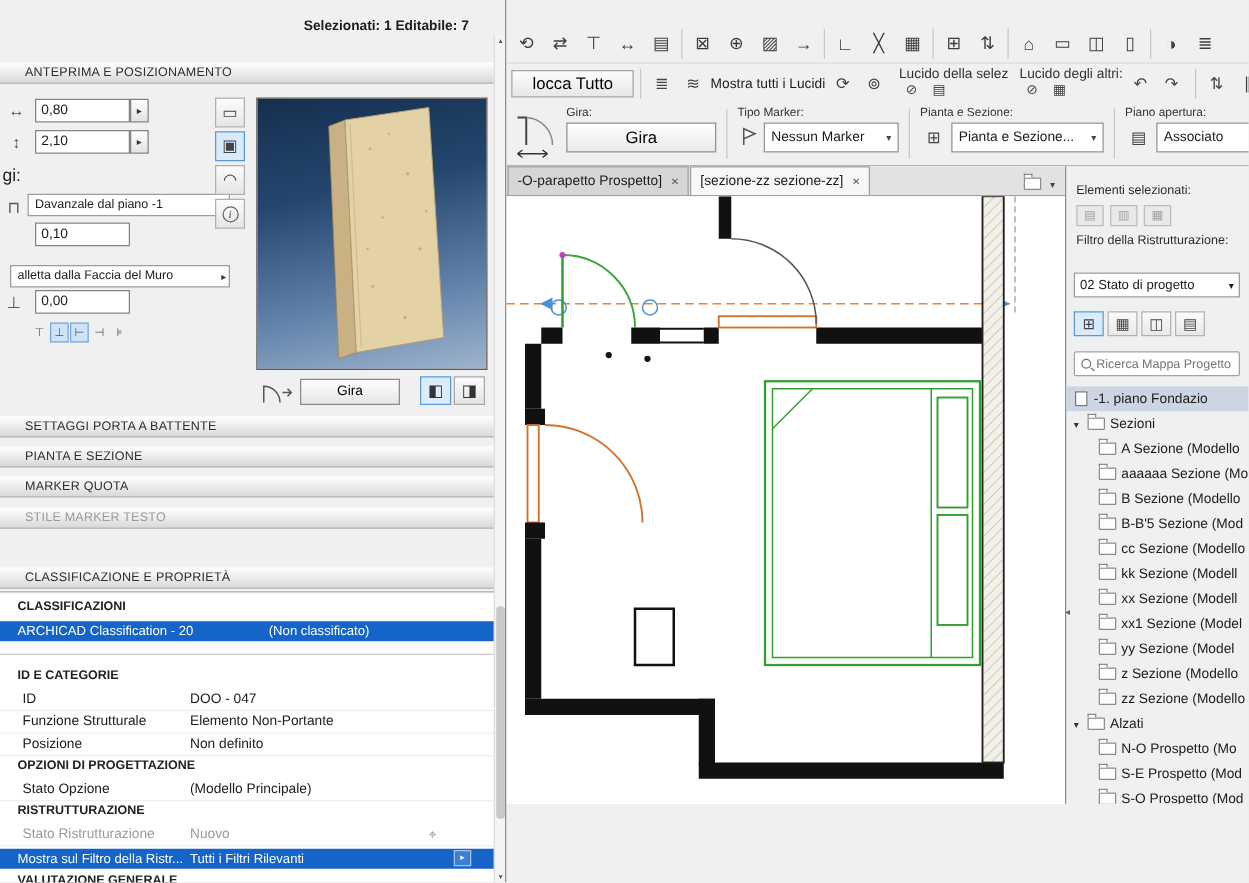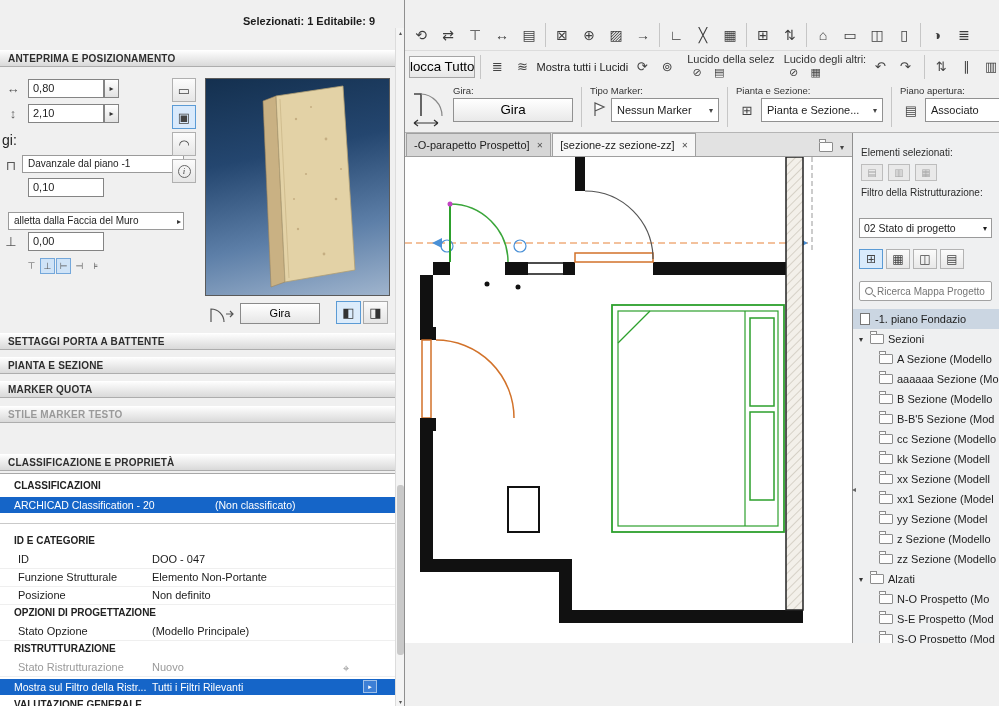--- a/index.html
+++ b/index.html
@@ -4,22 +4,22 @@
 <style>
 *{margin:0;padding:0;box-sizing:border-box}
 body{position:relative;width:999px;height:706px;overflow:hidden;background:#e8e8e8;
      font-family:"Liberation Sans","DejaVu Sans",sans-serif;font-size:11px;color:#1c1c1c}
 
 
 .dialog{position:absolute;left:0;top:0;width:405px;height:706px;background:#f0f0f0;
         border-right:1px solid #8f8f8f;z-index:30}
 .dlg-status{position:absolute;left:243px;top:15px;font-weight:bold;font-size:11px}
 .sec{position:absolute;left:0;width:396px;height:17px;background:linear-gradient(#fdfdfd,#d9d9d9);
-     border-top:1px solid #fff;border-bottom:1px solid #adadad;font-size:10px;font-weight:bold;
-     line-height:15px;padding-left:8px;color:#2e2e2e;letter-spacing:.2px}
+     border-top:1px solid #fff;border-bottom:1px solid #adadad;font-size:10px;font-weight:normal;
+     line-height:15px;padding-left:20px;color:#2e2e2e;letter-spacing:.2px}
 .sec.dis{color:#9a9a9a}
 .fld{position:absolute;height:19px;background:#fff;border:1px solid #848484;padding:2px 4px}
 .spin{position:absolute;width:15px;height:19px;border:1px solid #848484;
       background:linear-gradient(#fff,#e2e2e2);font-size:8px;text-align:center;line-height:17px;color:#333}
 .dlg-ico{position:absolute;width:22px;height:20px;color:#555;font-size:13px;text-align:center;line-height:20px}
 .dlg-lbl{position:absolute;font-size:14px;color:#222}
 .lbtn{position:absolute;height:18px;background:#fff;border:1px solid #9a9a9a;font-size:10px;
       line-height:16px;padding:0 16px 0 5px;white-space:nowrap;overflow:hidden}
 .lbtn .fly{position:absolute;right:2px;top:1px;font-size:8px;color:#333}
 .anchor-row{position:absolute;left:24px;top:258px;display:flex;gap:1px}
@@ -57,21 +57,21 @@
 .dscroll{position:absolute;right:0;top:28px;width:9px;height:678px;background:#f4f4f4;border-left:1px solid #dcdcdc}
 .dthumb{position:absolute;left:1px;top:457px;width:7px;height:170px;background:#c9c9c9;border-radius:3px}
 .darr{position:absolute;left:0;width:9px;font-size:6px;color:#555;text-align:center}
 
 
 .main{position:absolute;left:405px;top:0;width:594px;height:706px;background:#f0f0f0}
 .trow1{height:50px;display:flex;align-items:flex-end;gap:1px;padding:0 3px 3px 3px}
 .ti{width:26px;height:25px;display:flex;align-items:center;justify-content:center;font-size:14px;color:#3d3d3d}
 .vsep{width:1px;height:24px;background:#c6c6c6;margin:0 2px;flex:none}
 .trow2{height:32px;display:flex;align-items:center;gap:3px;padding:0 4px;border-top:1px solid #dcdcdc;overflow:hidden}
-.flatbtn{height:22px;padding:0 0;background:linear-gradient(#fdfdfd,#e7e7e7);border:1px solid #a5a5a5;line-height:20px;white-space:nowrap}
+.flatbtn{height:22px;padding:0 16px;background:linear-gradient(#fdfdfd,#e7e7e7);border:1px solid #a5a5a5;line-height:20px;white-space:nowrap}
 .mi{width:22px;height:22px;display:flex;align-items:center;justify-content:center;font-size:13px;color:#444;flex:none}
 .l2grp{display:flex;flex-direction:column;align-items:flex-start;margin-left:6px;flex:none}
 .l2grp .glbl{font-size:11px;color:#333}
 .l2icons{display:flex;gap:2px}
 .si{width:20px;height:16px;font-size:11px;color:#444;text-align:center;line-height:15px}
 .sp{flex:1}
 .trow3{height:51px;border-bottom:1px solid #b5b5b5;display:flex;align-items:flex-start;padding:3px 4px;gap:8px;overflow:hidden}
 .g3{display:flex;flex-direction:column;flex:none}
 .g3 .glbl{font-size:9.5px;color:#333;margin-bottom:2px}
 .g3row{display:flex;align-items:center;gap:3px}
@@ -422,21 +422,21 @@
           <span class="chev">▾</span>
           <span class="find"></span>
           <span class="lab">Fogli di Lavoro</span>
         </div>
       </div>
     </div>
   </div>
 </div>
 
 <div class="dialog">
-  <div class="dlg-status">Selezionati: 1 Editabile: 9</div>
+  <div class="dlg-status">Selezionati: 1 Editabile: 7</div>
 
   <div class="sec" style="top:50px">ANTEPRIMA E POSIZIONAMENTO</div>
 
   <span class="dlg-ico" style="left:2px;top:79px">↔</span>
   <div class="fld" style="left:28px;top:79px;width:76px">0,80</div>
   <div class="spin" style="left:104px;top:79px">▸</div>
 
   <span class="dlg-ico" style="left:2px;top:104px">↕</span>
   <div class="fld" style="left:28px;top:104px;width:76px">2,10</div>
   <div class="spin" style="left:104px;top:104px">▸</div>

